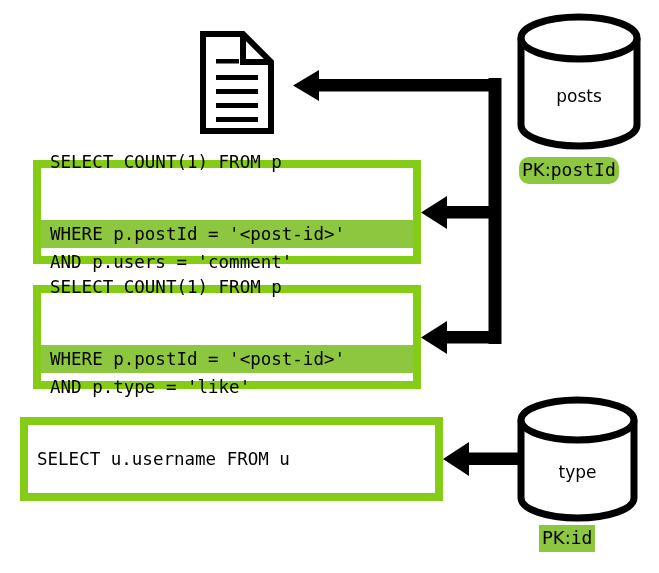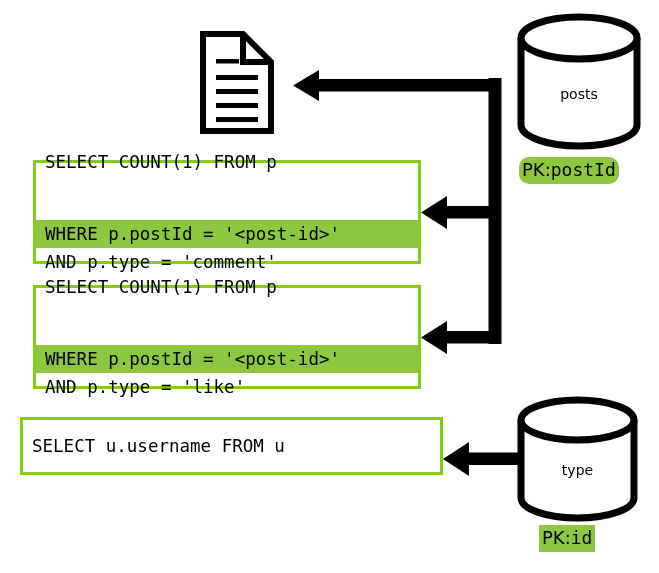--- a/index.html
+++ b/index.html
@@ -23,21 +23,21 @@
     top: 0;
     width: 659px;
     height: 573px;
     overflow: visible;
   }
 
   
   .sql-box {
     position: absolute;
     box-sizing: border-box;
-    border: 3px solid #84cc16;
+    border: 8px solid #84cc16;
     background: #ffffff;
     padding: 3px 0;
     display: flex;
     flex-direction: column;
     justify-content: center;
   }
   .sql-line {
     font-family: "DejaVu Sans Mono", monospace;
     font-size: 17.5px;
     line-height: 26px;
@@ -48,21 +48,21 @@
   }
   .sql-line.hl {
     background: #8DC63F;
     margin-top: 44px;
   }
   .cyl-label {
     position: absolute;
     width: 100%;
     text-align: center;
     font-family: "DejaVu Sans", sans-serif;
-    font-size: 14px;
+    font-size: 17px;
     color: #000000;
     pointer-events: none;
   }
 
   
   .pk-label {
     position: absolute;
     background: #8DC63F;
     color: #000000;
     font-size: 18px;
@@ -146,26 +146,26 @@
     </g>
   </svg>
   <div class="cyl-label" style="left:521px; top:462px; width:113px;">type</div>
   <div class="pk-label" style="left:539px; top:525px;">
     <span class="pk-prefix">PK:</span><span class="pk-field">id</span>
   </div>
 
   <div class="sql-box" style="left:33px; top:160px; width:388px; height:104px;">
     <div class="sql-line">SELECT COUNT(1) FROM p</div>
     <div class="sql-line hl">WHERE p.postId = '&lt;post-id&gt;'</div>
-    <div class="sql-line">AND p.type = 'comment'</div>
+    <div class="sql-line">AND p.users = 'comment'</div>
   </div>
 
   <div class="sql-box" style="left:33px; top:285px; width:388px; height:104px;">
     <div class="sql-line">SELECT COUNT(1) FROM p</div>
     <div class="sql-line hl">WHERE p.postId = '&lt;post-id&gt;'</div>
     <div class="sql-line">AND p.type = 'like'</div>
   </div>
 
-  <div class="sql-box" style="left:20px; top:417px; width:423px; height:58px;">
+  <div class="sql-box" style="left:20px; top:417px; width:423px; height:84px;">
     <div class="sql-line">SELECT u.username FROM u</div>
   </div>
 
 </div>
 
 </body></html>

